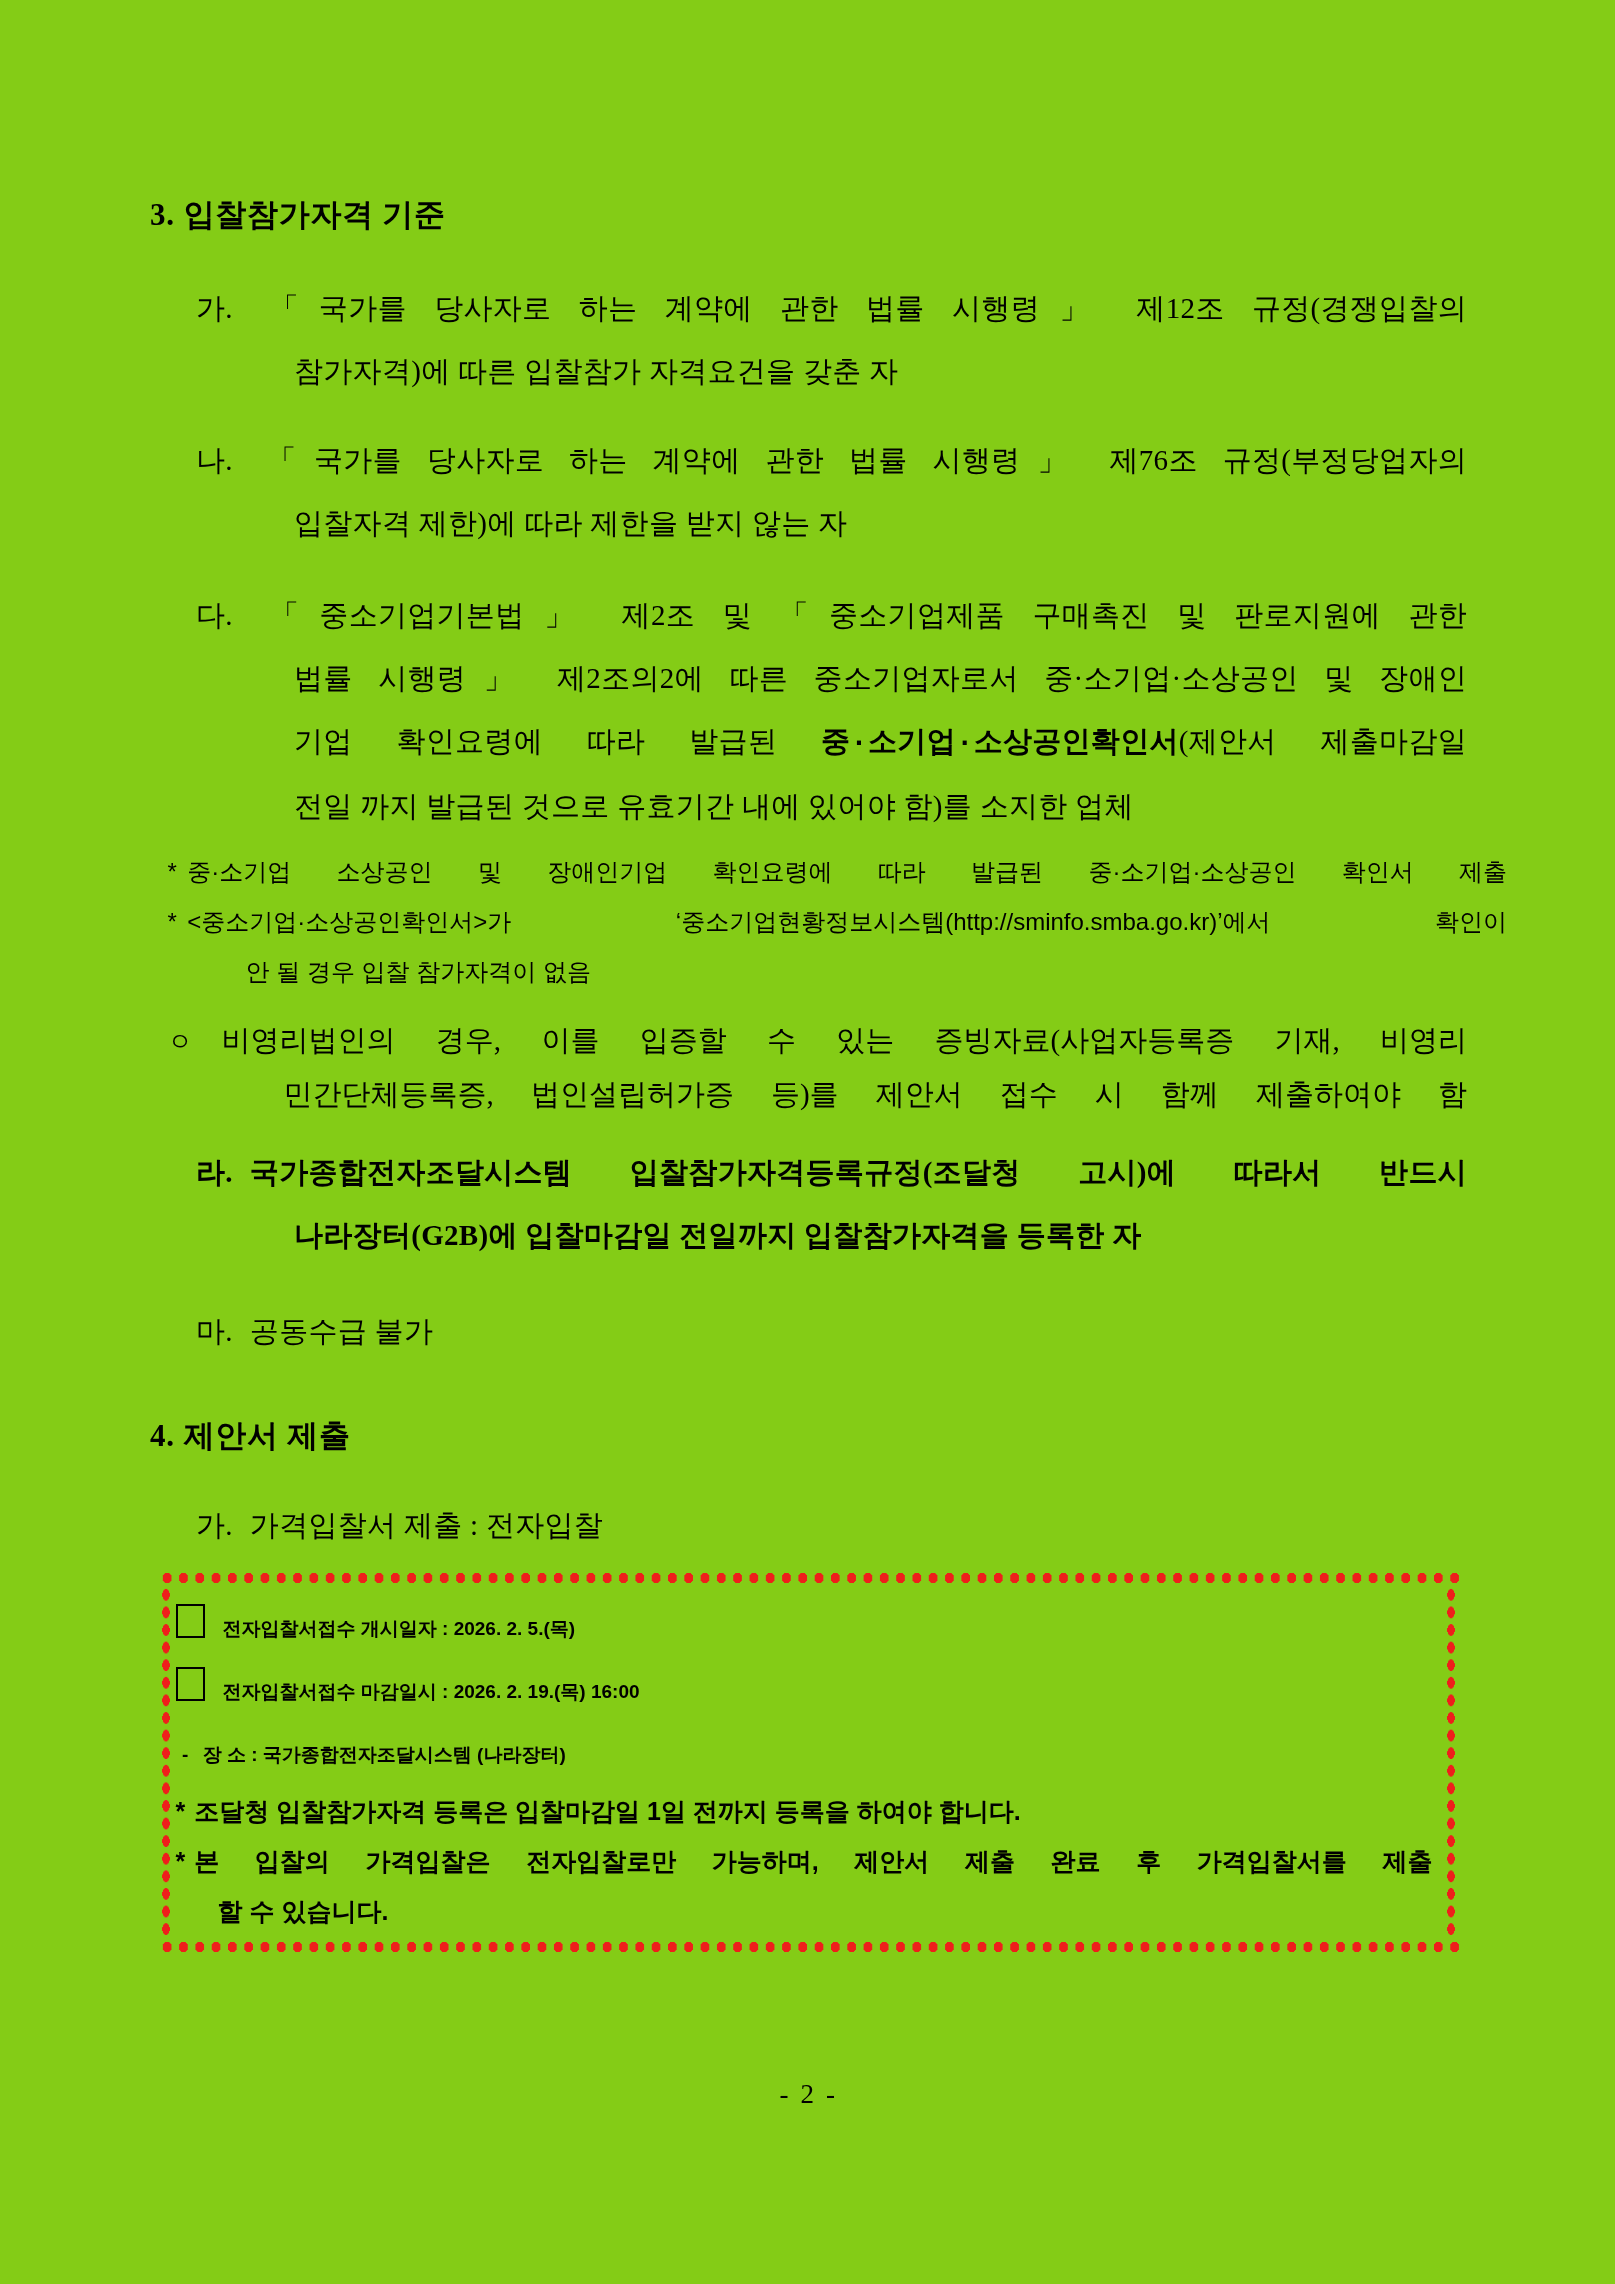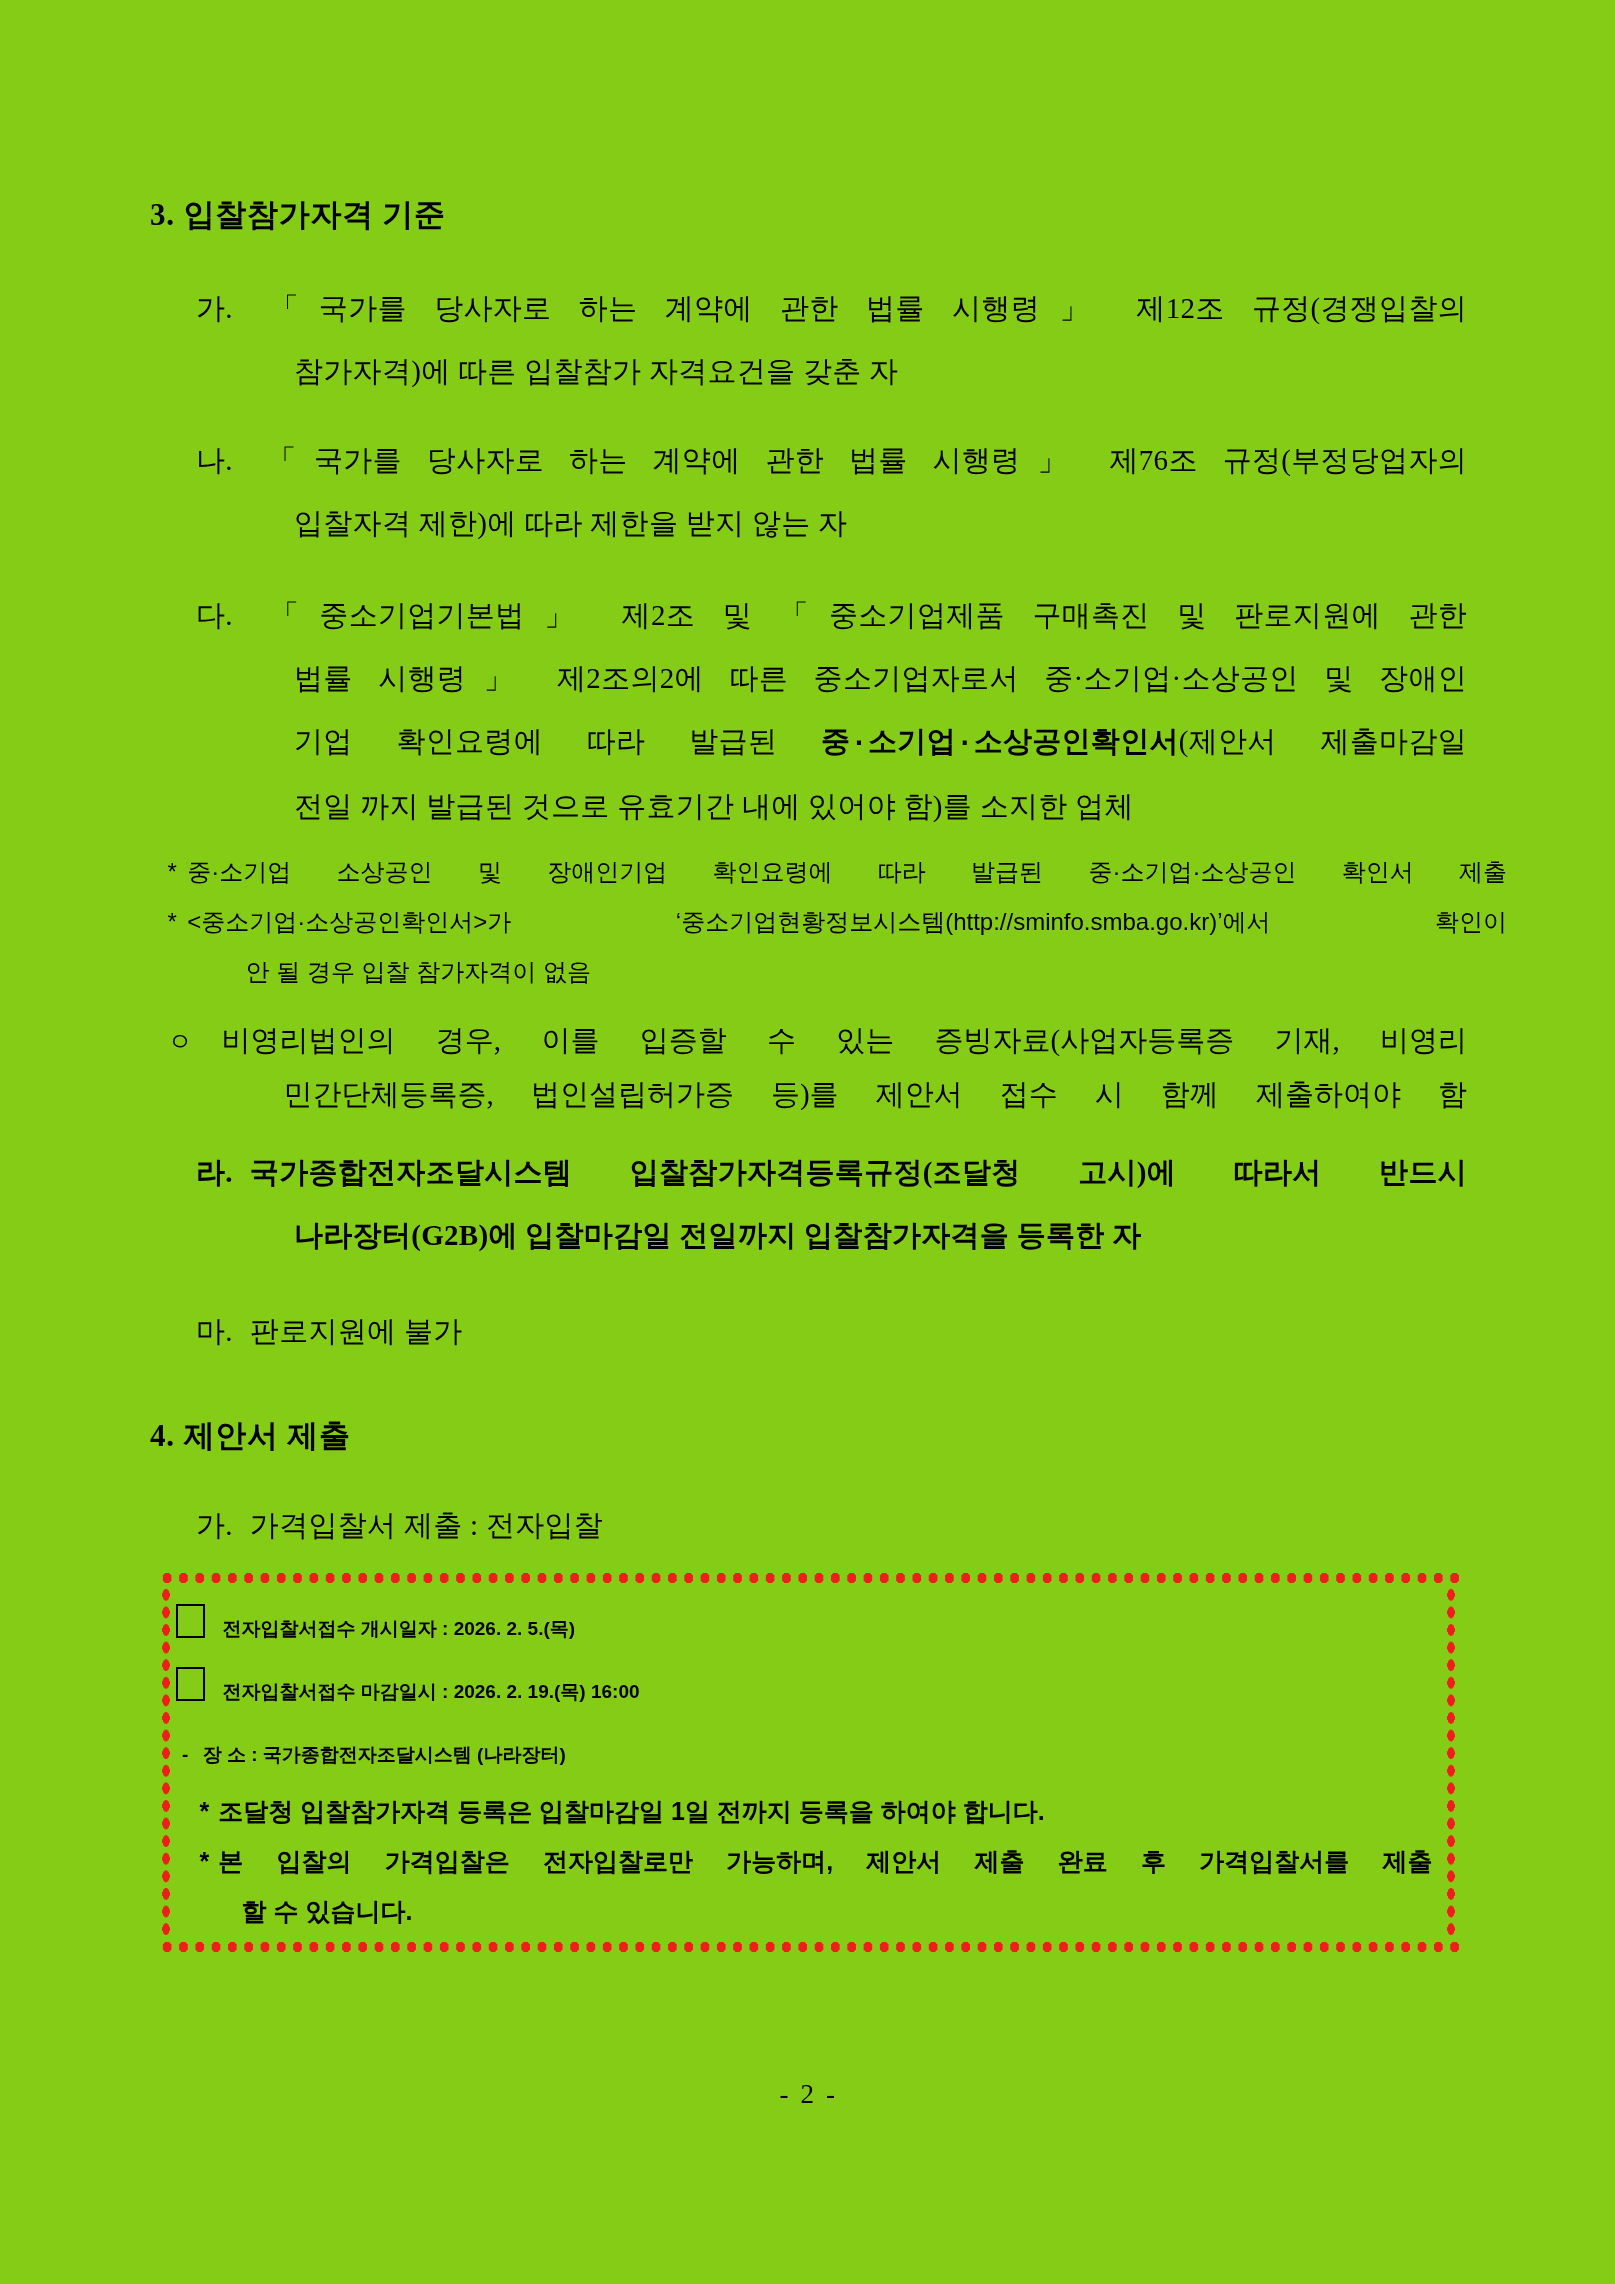--- a/index.html
+++ b/index.html
@@ -90,21 +90,20 @@
     display:inline-block;
     width:25px;height:30px;
     border:2px solid #000;
     vertical-align:-2.6px;
     margin-right:18px;
   }
   .box-row .dash{margin:0 14.3px 0 6.5px;}
   .box-note{
     font-size:25px;
     line-height:50px;
-    margin-left:24px;
   }
   .box-note .marker{margin-right:9px;}
   .box-note .cont{margin-left:42px;}
   .box-note .jl{text-align:justify;text-align-last:justify;}
   
   .bold{font-weight:bold;font-family:Liberation Mono, monospace;}
   .footer{
     margin-top:125px;
     text-align:center;
     font-size:27px;
@@ -162,21 +161,21 @@
     <div class="jl">민간단체등록증, 법인설립허가증 등)를 제안서 접수 시 함께 제출하여야 함</div>
   </div>
 
   <div class="item mt-ra">
     <div class="ln1 jl"><span class="marker">라.</span><span>국가종합전자조달시스템 입찰참가자격등록규정(조달청 고시)에 따라서 반드시</span></div>
     <div>나라장터(G2B)에 입찰마감일 전일까지 입찰참가자격을 등록한 자</div>
   </div>
 
 
   <div class="item mt-ma">
-    <div class="ln1"><span class="marker">마.</span><span>판로지원에 불가</span></div>
+    <div class="ln1"><span class="marker">마.</span><span>공동수급 불가</span></div>
   </div>
 
   <div class="sec-heading mt-h4">
     <span class="num">4.</span><span>제안서 제출</span>
   </div>
 
   <div class="item mt-ga4">
     <div class="ln1"><span class="marker">가.</span><span>가격입찰서 제출 : 전자입찰</span></div>
   </div>
 

